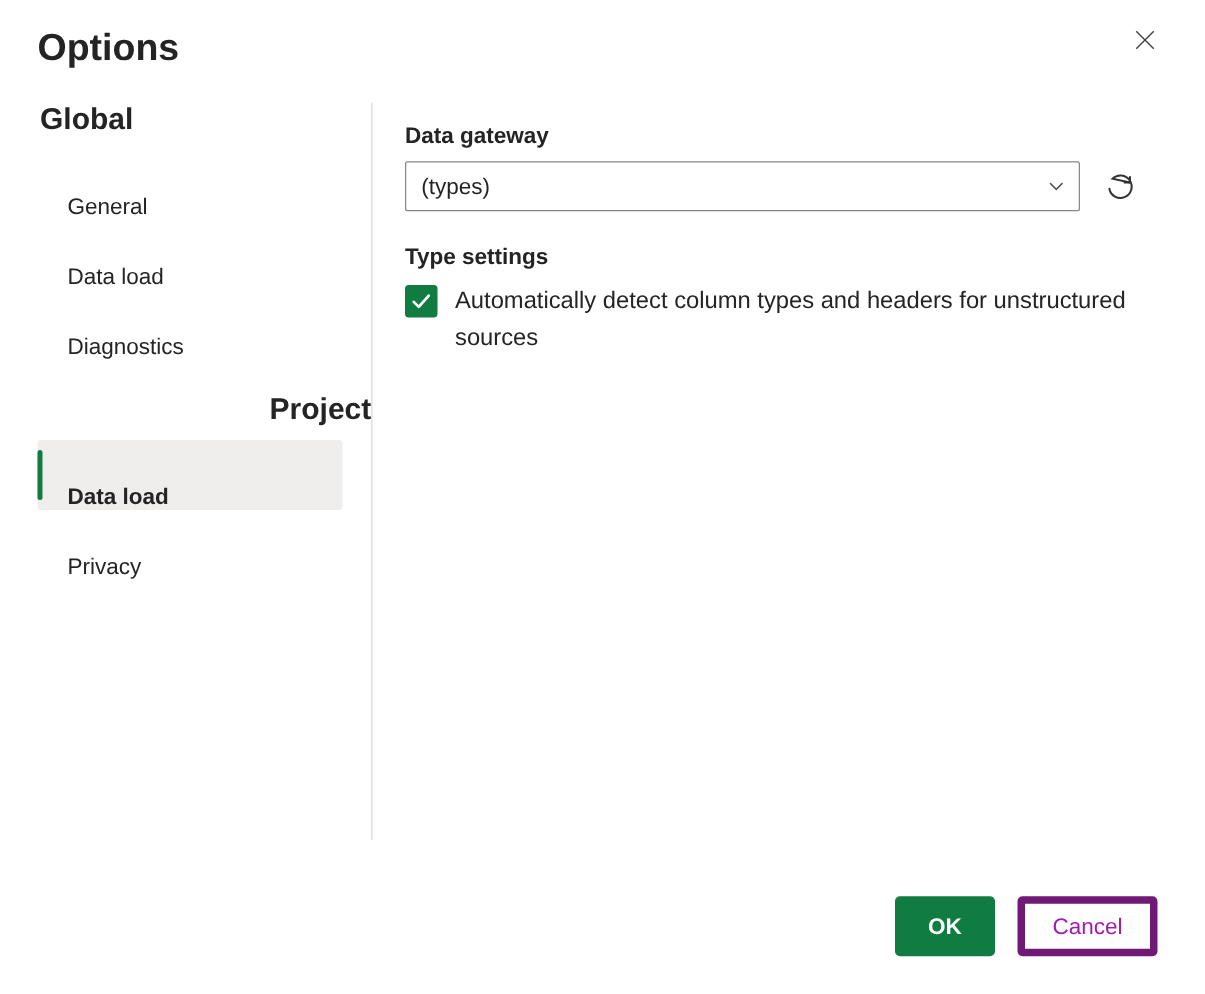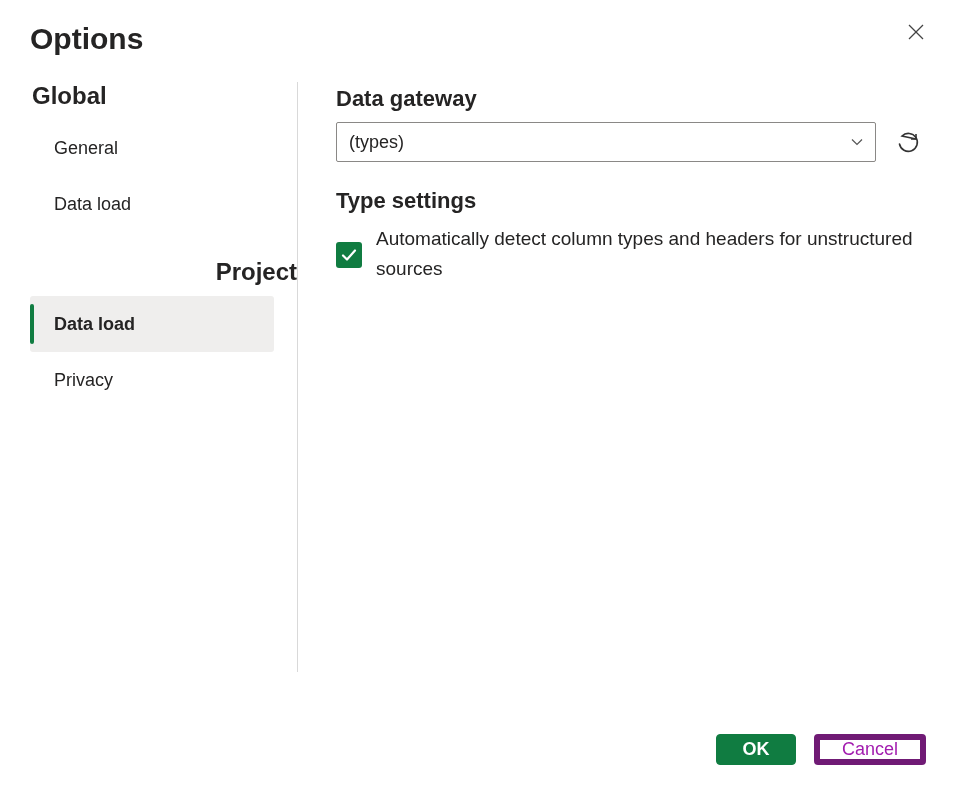--- a/index.html
+++ b/index.html
@@ -24,21 +24,21 @@
     cursor: pointer;
     color: #444;
   }
   .dialog-title {
     font-size: 30px;
     font-weight: 600;
     margin: 0 0 26px 0;
   }
   .body {
     display: flex;
-    gap: 12px;
+    gap: 0;
     height: 590px;
   }
   .sidebar {
     width: 268px;
     flex: 0 0 268px;
     padding-right: 0;
     border-right: 1px solid #d9d9d9;
   }
   .section-heading {
     font-size: 24px;
@@ -48,21 +48,21 @@
   }
   .section-heading.project { margin-top: 26px; text-align: right; }
   .nav-list {
     list-style: none;
     margin: 0 0 8px 0;
     padding: 0;
   }
   .nav-item {
     position: relative;
     display: flex;
-    align-items: center;
+    align-items: flex-end;
     height: 56px;
     padding-left: 24px;
     font-size: 18px;
     font-weight: 400;
     color: #252424;
     cursor: pointer;
     width: 244px;
     border-radius: 3px;
   }
   .nav-item.selected {
@@ -75,23 +75,23 @@
     left: 0; top: 8px; bottom: 8px;
     width: 4px;
     background: #107c41;
     border-radius: 2px;
   }
   .content {
     flex: 1;
     padding: 4px 0 0 26px;
   }
   .field-label {
-    font-size: 22px;
-    font-weight: 600;
-    margin: 0 0 10px 0;
+    font-size: 18px;
+    font-weight: 600;
+    margin: 12px 0 10px 0;
     display: block;
   }
   .dropdown-row {
     display: flex;
     align-items: center;
     gap: 18px;
     margin-bottom: 26px;
   }
   .dropdown {
     flex: 0 0 540px;
@@ -111,21 +111,21 @@
     display: flex;
   }
   .refresh-btn {
     width: 28px; height: 28px;
     display: flex; align-items: center; justify-content: center;
     cursor: pointer;
     color: #333;
   }
   .checkbox-row {
     display: flex;
-    align-items: center;
+    align-items: flex-start;
     gap: 14px;
   }
   .checkbox {
     flex: 0 0 26px;
     width: 26px; height: 26px;
     border-radius: 3px;
     background: #107c41;
     display: flex; align-items: center; justify-content: center;
     margin-top: 2px;
     cursor: pointer;
@@ -137,21 +137,21 @@
     max-width: 560px;
   }
   .footer {
     position: absolute;
     bottom: 30px; right: 38px;
     display: flex;
     gap: 18px;
   }
   .btn {
     min-width: 80px;
-    height: 31px;
+    height: 48px;
     padding: 0 22px;
     border-radius: 4px;
     font-size: 18px;
     display: flex; align-items: center; justify-content: center;
     cursor: pointer;
   }
   .btn-primary {
     background: #107c41;
     color: #fff;
     font-weight: 600;
@@ -182,20 +182,23 @@
 
     <nav class="sidebar">
 
       <div class="section-heading">Global</div>
       <ul class="nav-list">
         <li class="nav-item">
           <span>General</span>
         </li>
         <li class="nav-item">
           <span>Data load</span>
+        </li>
+        <li class="nav-item">
+          <span>Diagnostics</span>
         </li>
       </ul>
 
       <div class="section-heading project">Project</div>
       <ul class="nav-list">
         <li class="nav-item selected">
           <span>Data load</span>
         </li>
         <li class="nav-item">
           <span>Privacy</span>

